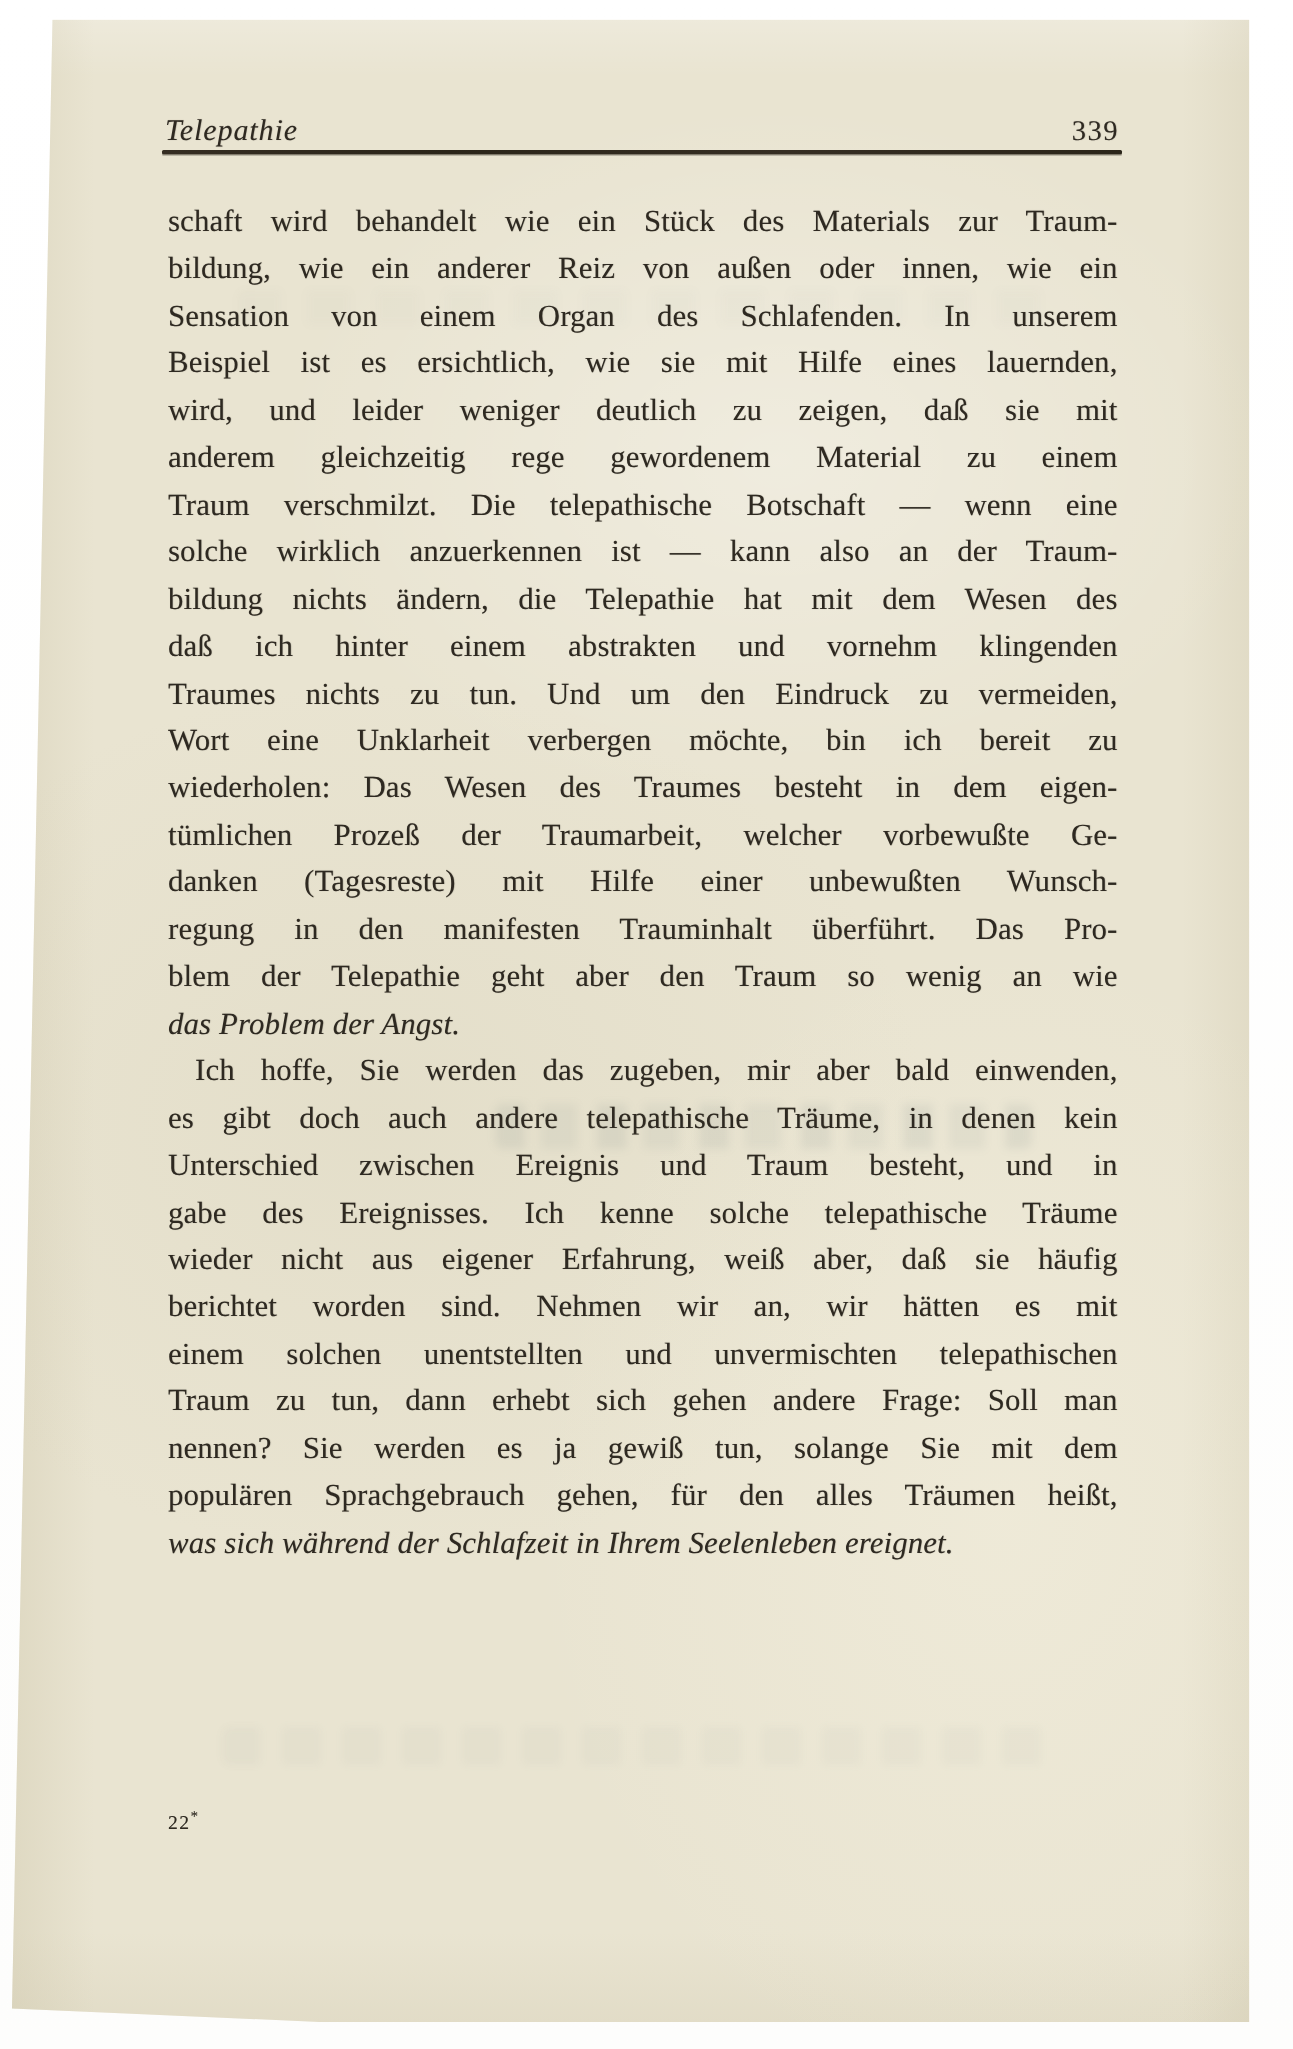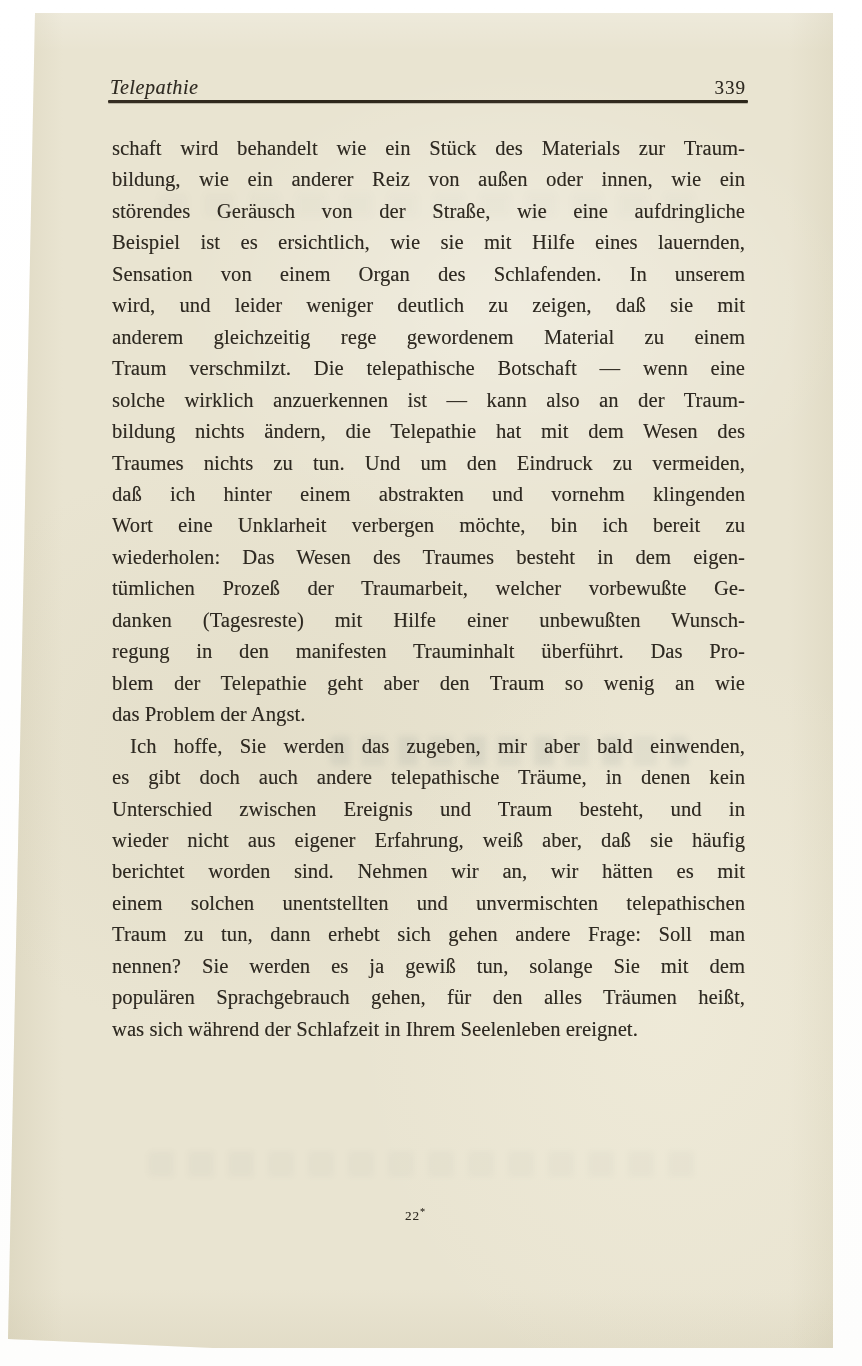--- a/index.html
+++ b/index.html
@@ -68,27 +68,27 @@
     line-height: 31.45px;
     text-shadow: 0.3px 0.3px 0.55px rgba(46,41,33,0.38);
   }
   .line {
     text-align: justify;
     text-align-last: justify;
     text-justify: inter-word;
     white-space: normal;
     letter-spacing: 0.1px;
   }
-  .line.para-last { text-align-last: left; }
+  .line.para-last { text-align-last: left; font-style: italic; }
   .line.indent { text-indent: 18px; }
   .footer-mark {
     position: absolute;
     top: 1193px; left: 104px; width: 633px;
     box-sizing: border-box;
-    text-align: center; padding-right: 26px;
+    text-align: left; padding-right: 26px;
     font-size: 13px;
     letter-spacing: 1px;
     text-shadow: 0.2px 0.2px 0.4px rgba(46,41,33,0.4);
   }
   .footer-mark sup { font-size: 10px; vertical-align: 5px; }
   
   .smudge {
     position: absolute;
     pointer-events: none;
     filter: blur(3px);
@@ -127,40 +127,40 @@
 
     <div class="header-rule"></div>
 
     <div class="smudge smudge-c"></div>
     <div class="smudge smudge-a"></div>
     <div class="smudge smudge-b"></div>
 
     <div class="text-block" id="text-block">
         <div class="line">schaft wird behandelt wie ein Stück des Materials zur Traum-</div>
         <div class="line">bildung, wie ein anderer Reiz von außen oder innen, wie ein</div>
-        <div class="line">störendes Geräusch von der Straße, wie eine aufdringliche</div>
+        <div class="line">Sensation von einem Organ des Schlafenden. In unserem</div>
         <div class="line">Beispiel ist es ersichtlich, wie sie mit Hilfe eines lauernden,</div>
-        <div class="line">Sensation von einem Organ des Schlafenden. In unserem</div>
         <div class="line">wird, und leider weniger deutlich zu zeigen, daß sie mit</div>
         <div class="line">anderem gleichzeitig rege gewordenem Material zu einem</div>
         <div class="line">Traum verschmilzt. Die telepathische Botschaft — wenn eine</div>
         <div class="line">solche wirklich anzuerkennen ist — kann also an der Traum-</div>
         <div class="line">bildung nichts ändern, die Telepathie hat mit dem Wesen des</div>
+        <div class="line">daß ich hinter einem abstrakten und vornehm klingenden</div>
         <div class="line">Traumes nichts zu tun. Und um den Eindruck zu vermeiden,</div>
-        <div class="line">daß ich hinter einem abstrakten und vornehm klingenden</div>
         <div class="line">Wort eine Unklarheit verbergen möchte, bin ich bereit zu</div>
         <div class="line">wiederholen: Das Wesen des Traumes besteht in dem eigen-</div>
         <div class="line">tümlichen Prozeß der Traumarbeit, welcher vorbewußte Ge-</div>
         <div class="line">danken (Tagesreste) mit Hilfe einer unbewußten Wunsch-</div>
         <div class="line">regung in den manifesten Trauminhalt überführt. Das Pro-</div>
         <div class="line">blem der Telepathie geht aber den Traum so wenig an wie</div>
         <div class="line para-last">das Problem der Angst.</div>
         <div class="line indent">Ich hoffe, Sie werden das zugeben, mir aber bald einwenden,</div>
         <div class="line">es gibt doch auch andere telepathische Träume, in denen kein</div>
         <div class="line">Unterschied zwischen Ereignis und Traum besteht, und in</div>
+        <div class="line">gabe des Ereignisses. Ich kenne solche telepathische Träume</div>
         <div class="line">wieder nicht aus eigener Erfahrung, weiß aber, daß sie häufig</div>
         <div class="line">berichtet worden sind. Nehmen wir an, wir hätten es mit</div>
         <div class="line">einem solchen unentstellten und unvermischten telepathischen</div>
         <div class="line">Traum zu tun, dann erhebt sich gehen andere Frage: Soll man</div>
         <div class="line">nennen? Sie werden es ja gewiß tun, solange Sie mit dem</div>
         <div class="line">populären Sprachgebrauch gehen, für den alles Träumen heißt,</div>
         <div class="line para-last">was sich während der Schlafzeit in Ihrem Seelenleben ereignet.</div>
       </div>
 
     <div class="footer-mark" id="footer-mark"><span>22</span><sup>*</sup></div>

